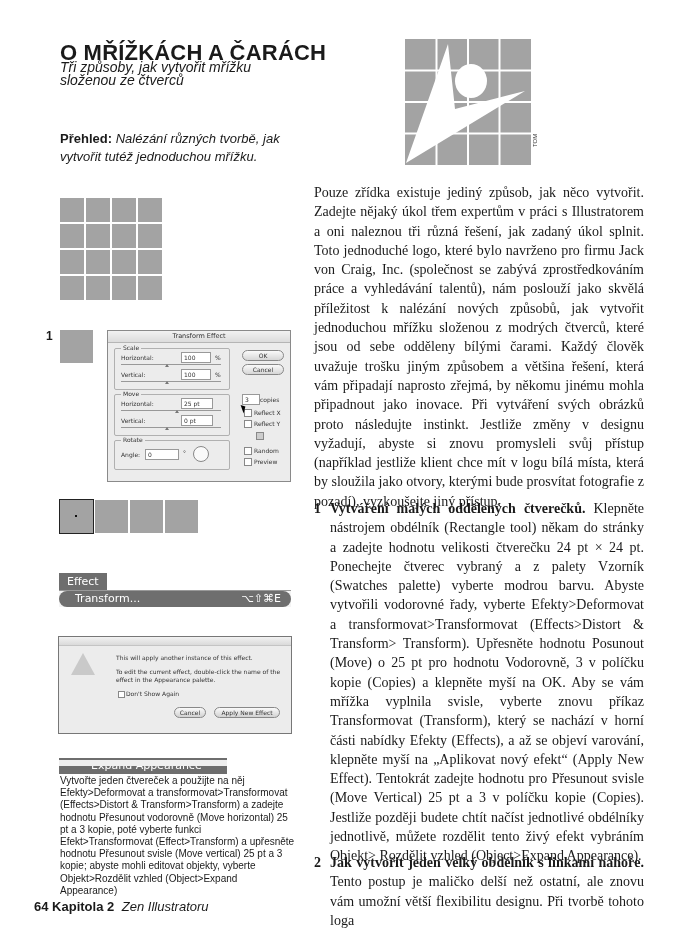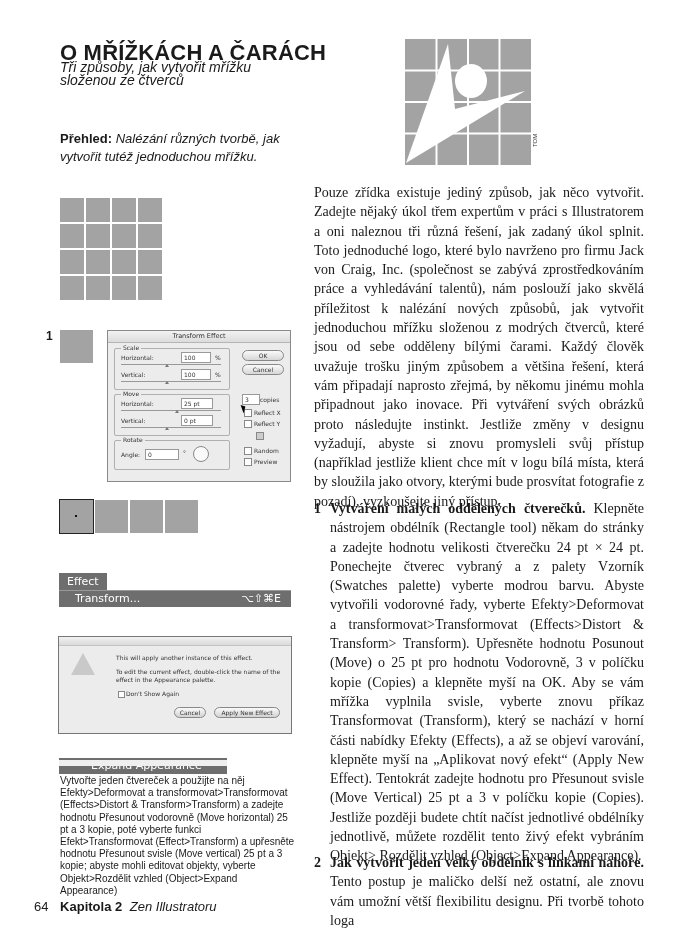--- a/index.html
+++ b/index.html
@@ -44,21 +44,21 @@
   
   #row4 { left: 60px; top: 500px; grid-template-columns: repeat(4, 33px); grid-template-rows: 33px; gap: 2px; }
   #row4 .sel { outline: 1px solid #222; position: relative; }
   #row4 .sel::after { content: ""; position: absolute; left: 15px; top: 15px; width: 2px; height: 2px; background: #111; }
 
   
   #effect-menu { left: 59px; top: 573px; width: 232px; font-family: "DejaVu Sans", sans-serif; font-size: 11px; }
   #effect-menu .hdr { display: inline-block; background: #6e6e6e; color: #fff; padding: 2px 8px; font-size: 11px; }
   #effect-menu .list { border-top: 1px solid #999; background: #f4f4f4; }
   #effect-menu .mi { display: flex; justify-content: space-between; padding: 1px 10px 1px 16px; height: 14px; line-height: 14px; }
-  #effect-menu .mi.hl { background: #6e6e6e; color: #fff; }
+  #effect-menu .mi.hl { background: #6e6e6e; color: #fff; border-radius: 8px; }
 
   
   #alert { left: 58px; top: 636px; width: 232px; height: 96px; background: #ececec; border: 1px solid #777; font-family: "DejaVu Sans", sans-serif; font-size: 6px; color: #333; }
   #alert .bar { height: 8px; background: linear-gradient(#f2f2f2, #dadada); border-bottom: 1px solid #c4c4c4; }
   #alert .tri { position: absolute; left: 12px; top: 16px; width: 0; height: 0; border-left: 12px solid transparent; border-right: 12px solid transparent; border-bottom: 22px solid #c9c9c9; }
   #alert .msg1 { position: absolute; left: 57px; top: 17px; }
   #alert .msg2 { position: absolute; left: 57px; top: 31px; width: 170px; line-height: 8px; }
   #alert .cbx { position: absolute; left: 59px; top: 54px; width: 5px; height: 5px; border: 1px solid #888; background: #fff; }
   #alert .cbl { position: absolute; left: 67px; top: 53px; }
   #alert .b { position: absolute; top: 70px; height: 9px; line-height: 9px; border: 1px solid #888; border-radius: 6px; background: linear-gradient(#fafafa, #d2d2d2); text-align: center; font-size: 6px; }
@@ -66,21 +66,21 @@
   
   #expand { left: 59px; top: 744px; width: 168px; height: 16px; background: #6e6e6e; color: #fff; font-family: "DejaVu Sans", sans-serif; font-size: 11px; line-height: 16px; padding-left: 32px; box-sizing: border-box; margin-top: 14px; }
   #expand-shadow { left: 59px; top: 760px; width: 168px; height: 6px; background: #efefef; }
   .cursor { position: absolute; width: 0; height: 0; border-left: 4px solid #000; border-top: 3px solid transparent; border-bottom: 6px solid transparent; transform: rotate(-20deg); }
 
   
   #caption { left: 60px; top: 775px; width: 235px; font-family: Liberation Sans, sans-serif; font-size: 10px; line-height: 12.2px; color: #1a1a1a; }
 
   
   #footer { left: 34px; top: 899px; font-family: "Liberation Sans", sans-serif; font-size: 13px; }
-  #footer .pg { font-weight: normal; margin-right: 8px; }
+  #footer .pg { font-weight: bold; margin-right: 0; }
   #footer .ch { font-weight: bold; text-align: center; }
   #footer .bk { font-style: italic; margin-left: 4px; }
 
   
   #body-text { left: 314px; top: 183px; width: 330px; font-family: "Liberation Serif", serif; font-size: 14px; line-height: 19.3px; text-align: justify; hyphens: manual; }
   .step { position: absolute; left: 314px; width: 330px; font-family: "Liberation Serif", serif; font-size: 14px; line-height: 19.3px; text-align: justify; }
   .step .n { position: absolute; left: 0; top: 0; font-weight: bold; }
   .step .t { margin-left: 16px; display: block; }
   .step .h { font-weight: bold; }
   #step1 { top: 499px; }

